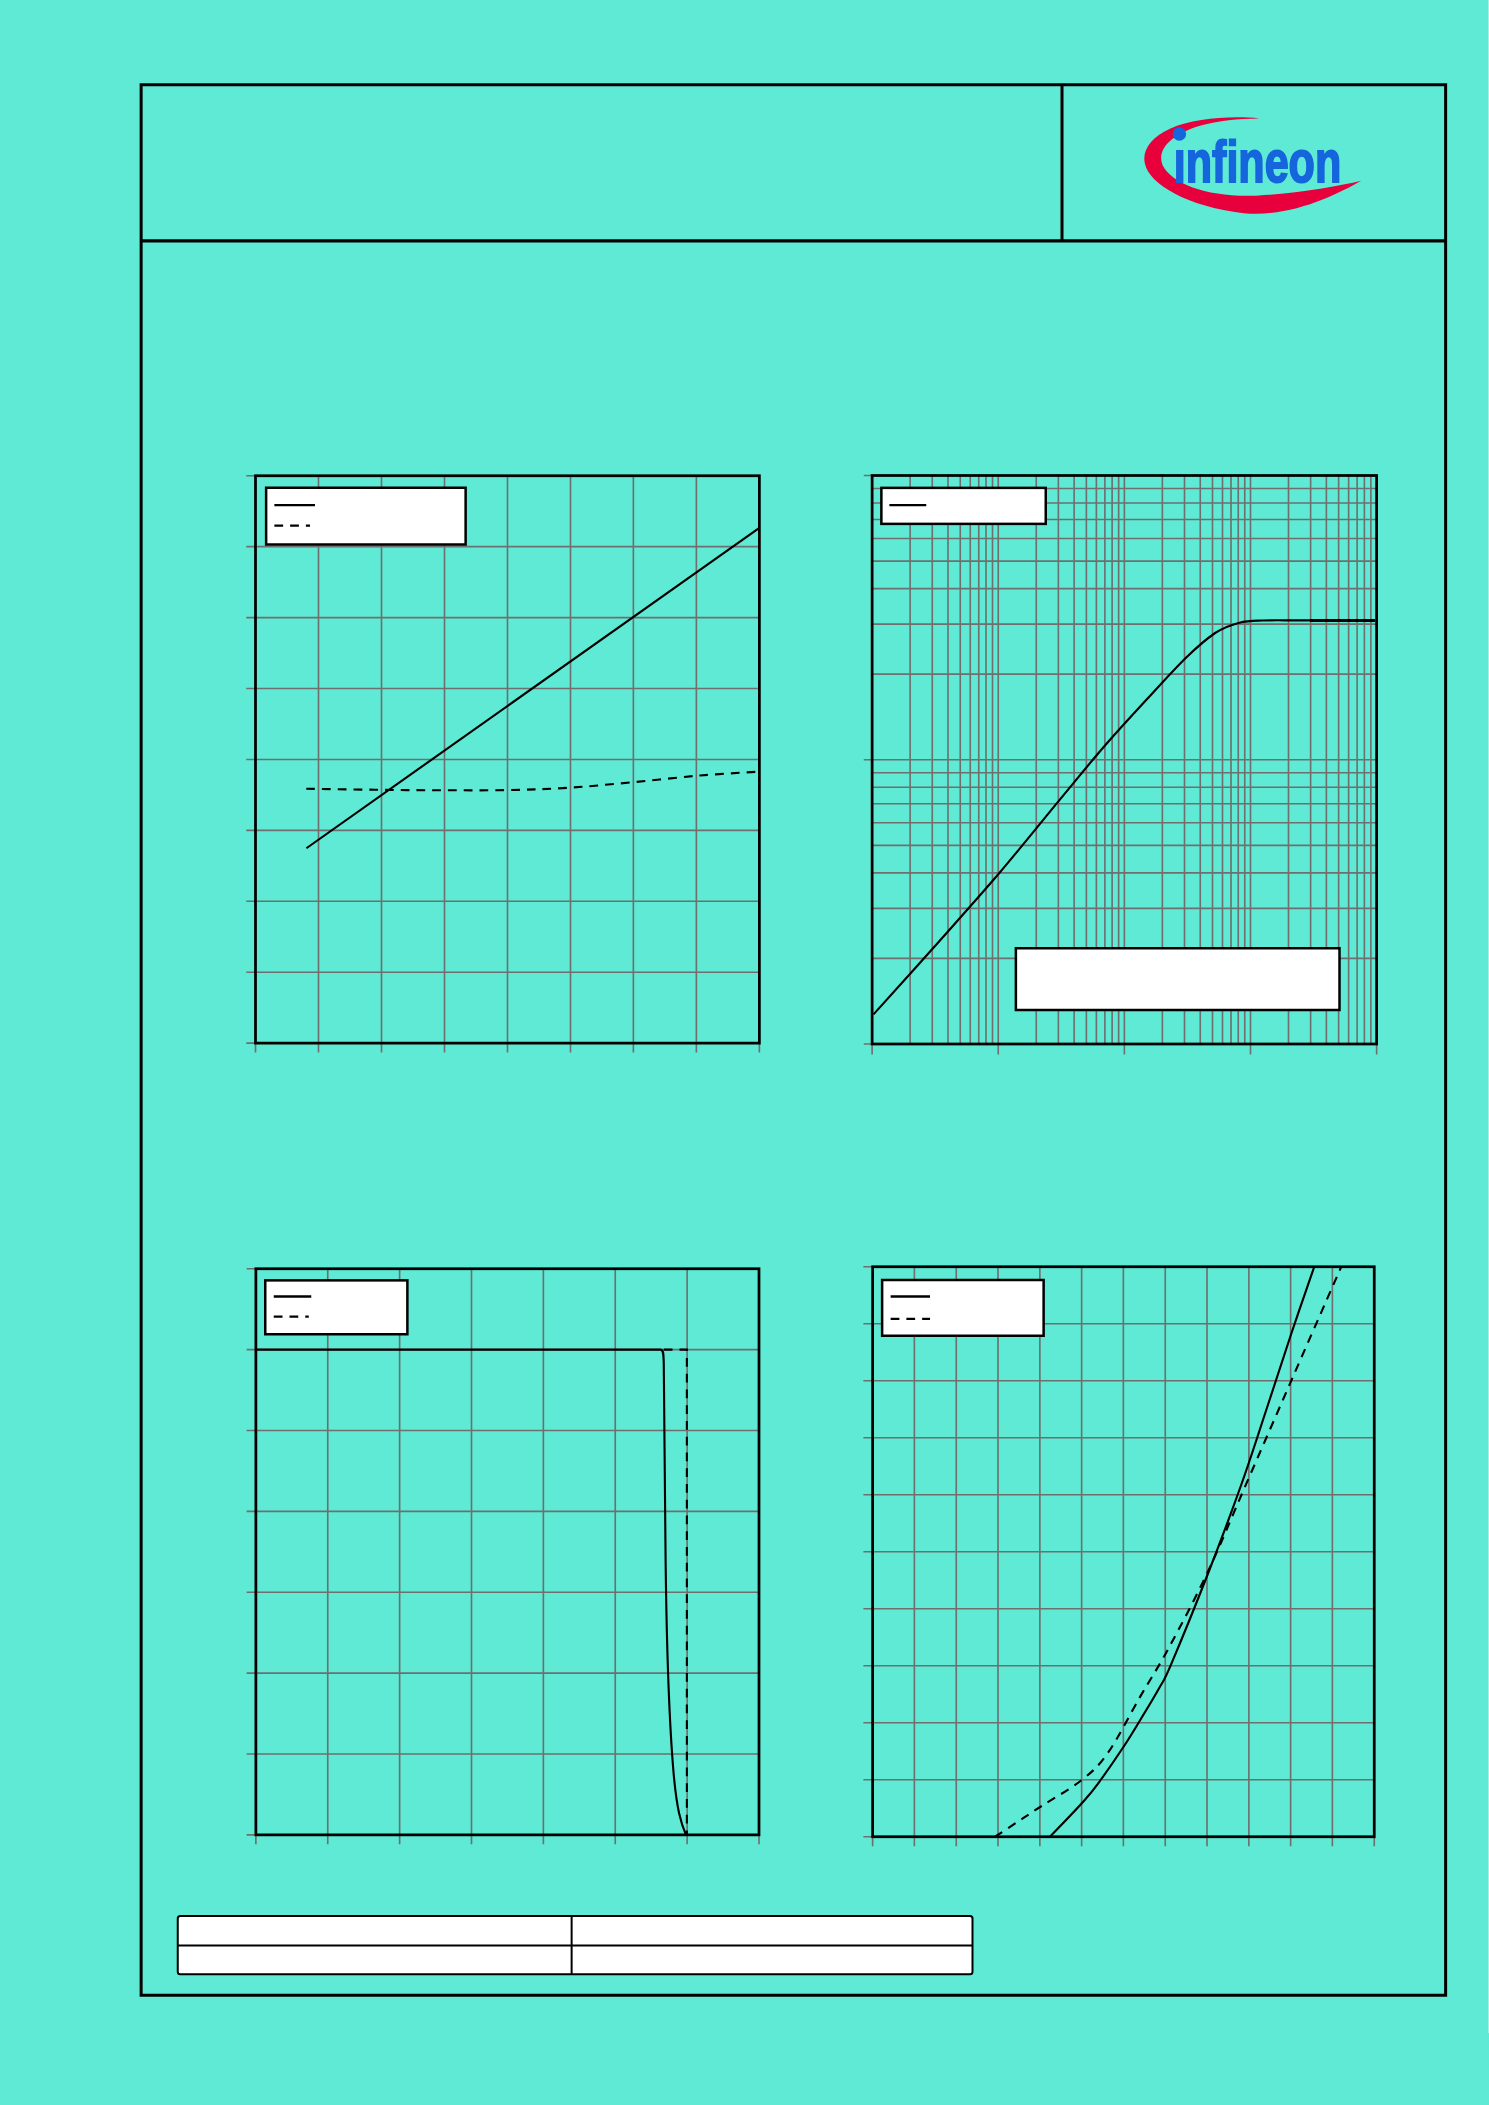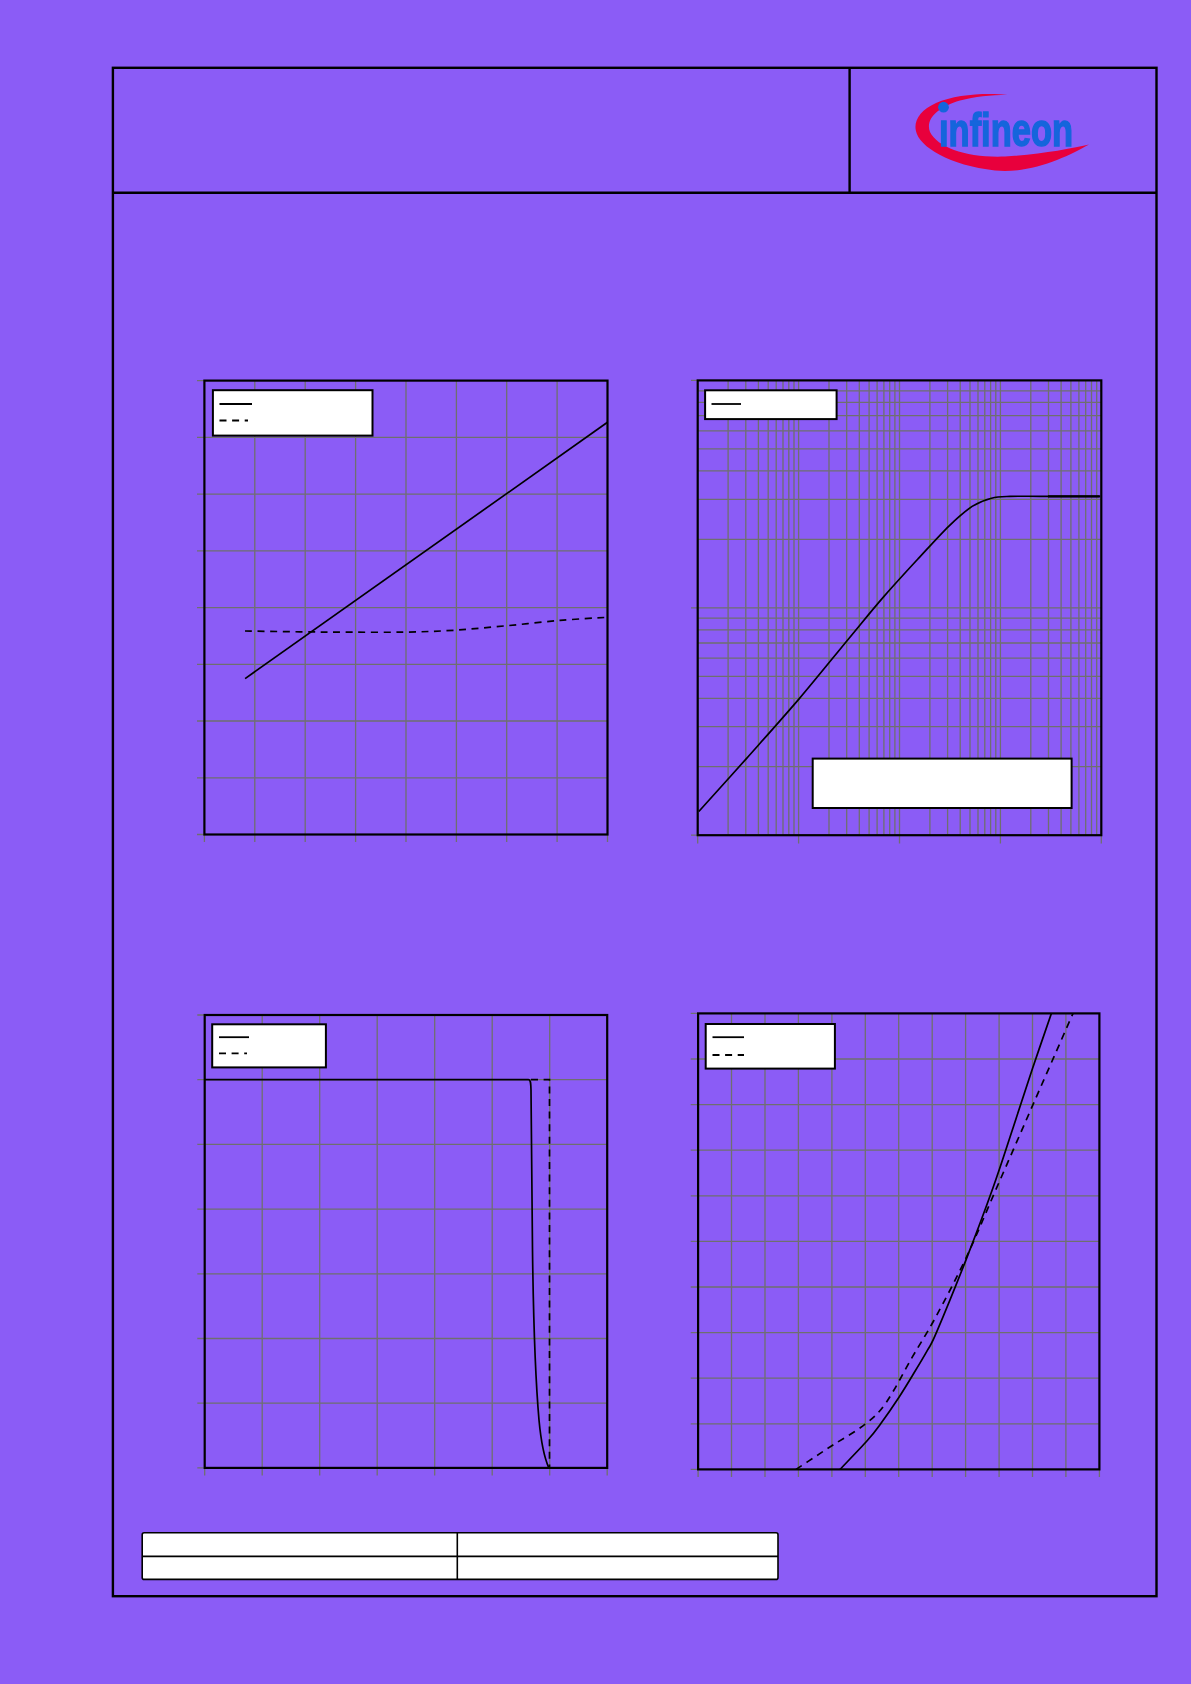--- a/index.html
+++ b/index.html
@@ -1,16 +1,16 @@
 <!DOCTYPE html>
 <html><head>
 <meta charset="utf-8">
 <style>
 html,body{margin:0;padding:0;background:#ffffff;font-family:"Liberation Sans",sans-serif;}
-#page{position:relative;width:1191px;height:1684px;background:#8b5cf6;overflow:hidden;}
+#page{position:relative;width:1191px;height:1684px;background:#5eead4;overflow:hidden;}
 </style>
 </head>
 <body>
 <div id="page">
 <svg width="1191" height="1684" viewBox="0 0 1191 1684" xmlns="http://www.w3.org/2000/svg">
 
 <rect x="112.9" y="67.8" width="1043.6" height="1528.4" fill="none" stroke="#000000" stroke-width="2.4"></rect>
 
 <path d="M112.9 192.7H1156.5" stroke="#000000" stroke-width="2.6" fill="none"></path>
 

